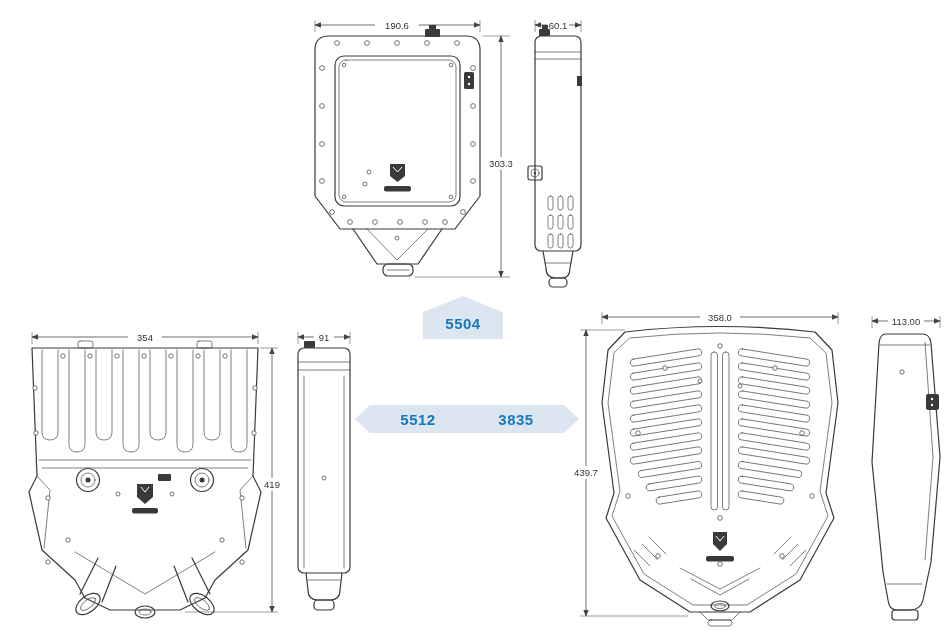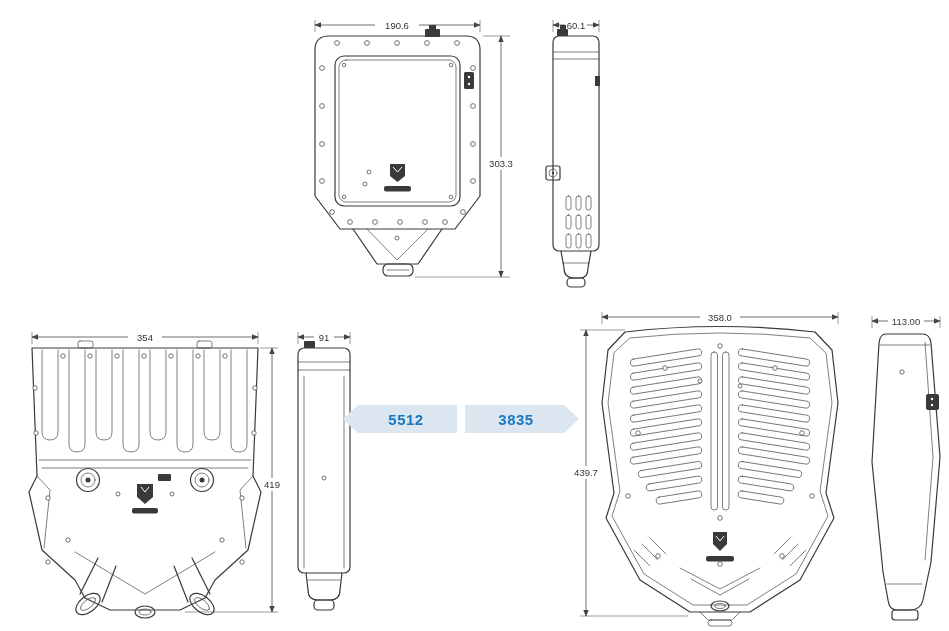--- a/index.html
+++ b/index.html
@@ -90,21 +90,21 @@
         <circle class="sc" cx="92" cy="222" r="2"></circle>
       </g>
       <g>
         <path class="dk" d="M85,148 H100 V160 L92.5,166 L85,160 Z"></path>
         <path d="M88,151 L92.5,156 L97,151" stroke="#fff" stroke-width="1" fill="none"></path>
         <rect class="dk" x="79" y="170" width="27" height="5.5" rx="2"></rect>
       </g>
     </svg>
   </div>
 
-  <div class="view" style="left:541px;top:16px;width:70px;height:280px">
+  <div class="view" style="left:523px;top:16px;width:70px;height:280px">
     <svg width="70" height="280" viewBox="0 0 70 280">
       <defs>
         <marker id="ar2" viewBox="0 0 10 8" markerWidth="9" markerHeight="7" refX="9" refY="4" orient="auto-start-reverse">
           <path d="M0,0 L10,4 L0,8 Z" fill="#444"></path>
         </marker>
       </defs>
       <g>
         <path class="ext" d="M12,16 V4 M58,16 V4"></path>
         <line class="dim" x1="12" y1="9" x2="58" y2="9" marker-start="url(#ar2)" marker-end="url(#ar2)"></line>
         <rect class="wb" x="24" y="3" width="22" height="12"></rect>
@@ -128,20 +128,23 @@
         <rect class="l2" x="25" y="218" width="5" height="14" rx="2.4"></rect>
         <rect class="l2" x="35" y="218" width="5" height="14" rx="2.4"></rect>
         <rect class="l2" x="45" y="218" width="5" height="14" rx="2.4"></rect>
         <path class="ln" d="M20,235 L23,252 Q23,262 33,262 H39 Q47,262 47,252 L50,235"></path>
         <path class="l2" d="M22,247 H48"></path>
         <rect class="ln" x="26" y="262" width="18" height="9" rx="4"></rect>
       </g>
     </svg>
   </div>
 
+  <div class="banner b-up" style="left:423px;top:296px;width:80px;height:32px">
+    <span>5504</span>
+  </div>
 
   <div class="view" style="left:20px;top:328px;width:268px;height:300px">
     <svg width="268" height="300" viewBox="0 0 268 300">
       <defs>
         <marker id="ar3" viewBox="0 0 10 8" markerWidth="9" markerHeight="7" refX="9" refY="4" orient="auto-start-reverse">
           <path d="M0,0 L10,4 L0,8 Z" fill="#444"></path>
         </marker>
       </defs>
       <g>
         <path class="ext" d="M12,16 V4 M238,16 V4"></path>
@@ -233,21 +236,21 @@
         <path class="l2" d="M10,34 H62 M10,42 H62"></path>
         <path class="l2" d="M16,48 V240 M56,48 V240"></path>
         <circle class="sc" cx="36" cy="150" r="2"></circle>
         <path class="ln" d="M18,245 L20,262 Q20,272 30,272 H42 Q52,272 52,262 L54,245"></path>
         <path class="l2" d="M20,252 H52"></path>
         <rect class="ln" x="26" y="272" width="20" height="10" rx="4"></rect>
       </g>
     </svg>
   </div>
 
-  <div class="banner b-left" style="left:343px;top:405px;width:102px;height:28px">
+  <div class="banner b-left" style="left:355px;top:405px;width:102px;height:28px">
     <span>5512</span>
   </div>
 
   <div class="banner b-right" style="left:465px;top:405px;width:102px;height:28px">
     <span>3835</span>
   </div>
 
   <div class="view" style="left:570px;top:308px;width:285px;height:319px">
     <svg width="285" height="319" viewBox="0 0 285 319">
       <defs>

